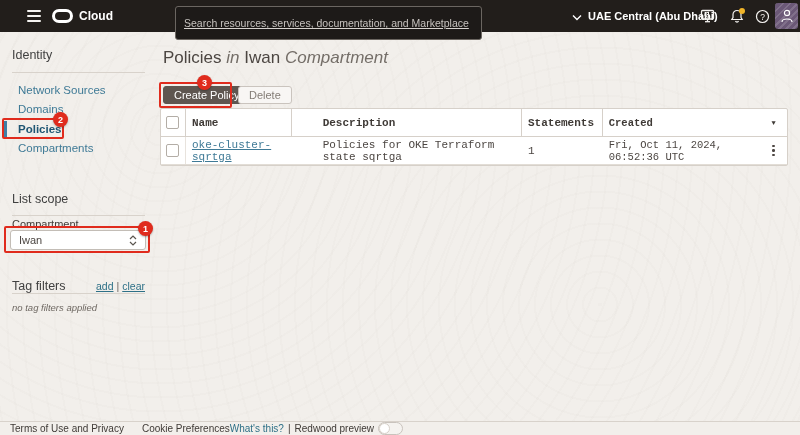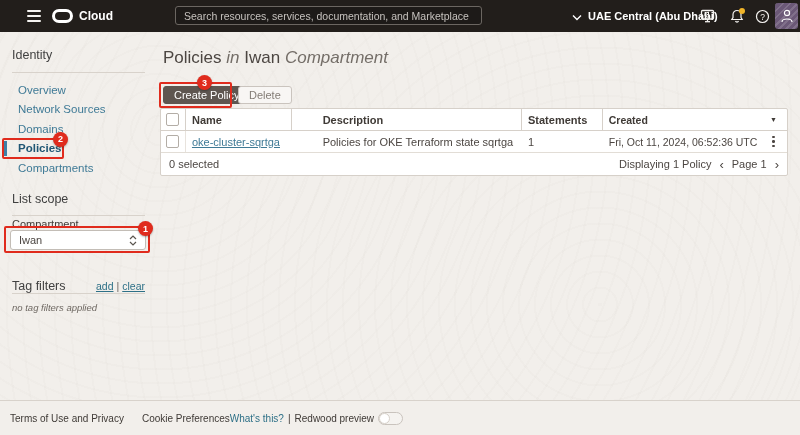--- a/index.html
+++ b/index.html
@@ -18,23 +18,23 @@
 
   
   .topbar{ position:absolute; left:0; top:0; width:800px; height:32px;
     background:#221e1b; display:flex; align-items:center; z-index:5; }
   .hamburger{ position:absolute; left:27px; top:10px; width:14px; height:12px;
     display:flex; flex-direction:column; justify-content:space-between; cursor:pointer; }
   .hamburger span{ display:block; height:2px; background:#f5f3f1; border-radius:1px; }
   .logo-ring{ position:absolute; left:52px; top:9px; width:21px; height:14px;
     border:3px solid #fff; border-radius:8px; }
   .brand{ position:absolute; left:79px; top:9px; color:#fff; font-size:12px; font-weight:bold; }
-  .search{ position:absolute; left:175px; top:6px; width:307px; height:19px;
+  .search{ position:absolute; left:175px; top:6px; width:307px; height:26px;
     background:#1d1a18; border:1px solid #6b6661; border-radius:3px;
-    color:#d6d2ce; font-size:10.5px; padding:8px 8px; font-family:"Liberation Sans",sans-serif; }
+    color:#d6d2ce; font-size:10.5px; padding:16px 8px; font-family:"Liberation Sans",sans-serif;text-decoration:underline; }
   .search::placeholder{ color:#c6c2be; }
   .region{ position:absolute; left:572px; top:0; height:32px; display:flex;
     align-items:center; gap:6px; color:#fff; cursor:pointer; }
   .region-label{ font-size:11px; font-weight:bold; }
   .tb-icon{ position:absolute; top:7px; width:18px; height:18px; display:flex;
     align-items:center; justify-content:center; cursor:pointer; }
   .avatar{ position:absolute; left:775px; top:3px; width:23px; height:26px;
     border-radius:3px; background:#6b5877;
     background-image:repeating-linear-gradient(135deg, rgba(255,255,255,0.14) 0 2px, transparent 2px 5px);
     display:flex; align-items:center; justify-content:center; cursor:pointer; }
@@ -78,21 +78,21 @@
   .main{ position:absolute; left:160px; top:32px; width:628px; }
   .page-title{ position:absolute; left:3px; top:16px; font-size:17px; color:#4c4642; white-space:nowrap; }
   .page-title .it{ font-style:italic; color:#746e68; }
   .btn{ position:absolute; height:18px; border-radius:3px; font-size:11px;
     font-family:"Liberation Sans",sans-serif; padding:0 10px; cursor:pointer; }
   .btn-create{ left:3px; top:54px; background:#5e5650; color:#fff; border:1px solid #5e5650; }
   .btn-delete{ left:78px; top:54px; background:#f8f6f4; color:#837c75; border:1px solid #cac4be; }
 
   .tbl{ position:absolute; left:0; top:76px; width:628px; background:#fff;
     border:1px solid #d6d0c9; border-radius:2px; font-size:11px; }
-  .trow{ display:flex; align-items:center; height:22px; }
+  .trow{ display:flex; align-items:center; height:28px;font-family:Liberation Mono, monospace; }
   .thead{ border-bottom:1px solid #d6d0c9; font-weight:bold; color:#3f3a36; }
   .tbody{ border-bottom:1px solid #e2ddd6; }
   .tfoot{ color:#4c4642; }
   .c-check{ width:26px; display:flex; justify-content:center; align-self:stretch; align-items:center; }
   .c-name{ width:110px; padding-left:6px; align-self:stretch; display:flex; align-items:center; }
   .c-desc{ width:214px; padding-left:6px; align-self:stretch; display:flex; align-items:center;margin-left:25px; }
   .c-stmt{ width:84px; padding-left:6px; align-self:stretch; display:flex; align-items:center; }
   .c-created{ width:164px; padding-left:6px; align-self:stretch; display:flex; align-items:center; font-size:10.5px; }
   .c-actions{ width:28px; display:flex; justify-content:center; align-items:center; align-self:stretch; }
   .thead .c-check,.thead .c-name,.thead .c-desc,.thead .c-stmt{ border-right:1px solid #d6d0c9; }
@@ -101,21 +101,21 @@
     background:#fff; cursor:pointer; }
   .row-link{ color:#3f7a96; text-decoration:underline; cursor:pointer; }
   .sort-caret{ font-size:7px; color:#3f3a36; cursor:pointer; }
   .kebab{ display:flex; flex-direction:column; gap:2px; cursor:pointer; padding:3px; }
   .kebab i{ width:2.5px; height:2.5px; border-radius:50%; background:#4c4642; }
   .tfoot-left{ padding-left:8px; }
   .tfoot-right{ margin-left:auto; display:flex; align-items:center; gap:8px; padding-right:8px; }
   .page-chev{ font-size:13px; color:#4c4642; cursor:pointer; line-height:1; }
 
   
-  .pagefooter{ position:absolute; left:0; right:0; bottom:0; height:35px;
+  .pagefooter{ position:absolute; left:0; right:0; bottom:0; height:14px;
     border-top:1px solid #d8d2cb; background:#f2efeb; display:flex;
     align-items:center; font-size:10px; color:#3f3a36; padding:0 10px; z-index:3; }
   .pf-link{ cursor:pointer; }
   .pf-center{ flex:1; text-align:center; }
   .pf-right{ display:flex; align-items:center; gap:4px; }
   .teal-link{ color:#2e7087; cursor:pointer; }
   .toggle{ width:25px; height:13px; border-radius:7px; background:#f5f3f0;
     border:1px solid #c9c3bd; position:relative; cursor:pointer; }
   .toggle .knob{ position:absolute; left:0px; top:0px; width:11px; height:11px;
     border-radius:50%; background:#fff; border:1px solid #d6d0c9; }
@@ -168,23 +168,20 @@
       </svg>
   </div>
 </div>
 
 <div class="sidebar">
   <div class="side-title" style="top:16px;">Identity</div>
   <div class="divider" style="top:40px;"></div>
 
   <div class="nav">
     <div class="nav-item">
-      <span class="nav-link">Overview</span>
-    </div>
-    <div class="nav-item">
       <span class="nav-link">Network Sources</span>
     </div>
     <div class="nav-item">
       <span class="nav-link">Domains</span>
     </div>
     <div class="nav-item selected">
       <span class="sel-bar"></span>
       <span class="nav-link">Policies</span>
       <span class="annot-box" style="left:2px; top:-1px; width:62px; height:21px;">
         <span class="annot-badge" style="right:-6px; top:-8px;">2</span>
@@ -262,29 +259,20 @@
       <div class="c-stmt">1</div>
       <div class="c-created">Fri, Oct 11, 2024, 06:52:36 UTC</div>
       <div class="c-actions">
         <span class="kebab">
             <i></i>
             <i></i>
             <i></i>
           </span>
       </div>
     </div>
-    <div class="trow tfoot">
-      <span class="tfoot-left">0 selected</span>
-      <span class="tfoot-right">
-        <span>Displaying 1 Policy</span>
-        <span class="page-chev">‹</span>
-        <span>Page 1</span>
-        <span class="page-chev">›</span>
-      </span>
-    </div>
   </div>
 </div>
 
 <div class="pagefooter">
   <span class="pf-link" style="margin-right:18px;">Terms of Use and Privacy</span>
   <span class="pf-link">Cookie Preferences</span>
   <span class="pf-right">
     <span class="teal-link">What's this?</span>
     <span>|</span>
     <span>Redwood preview</span>

